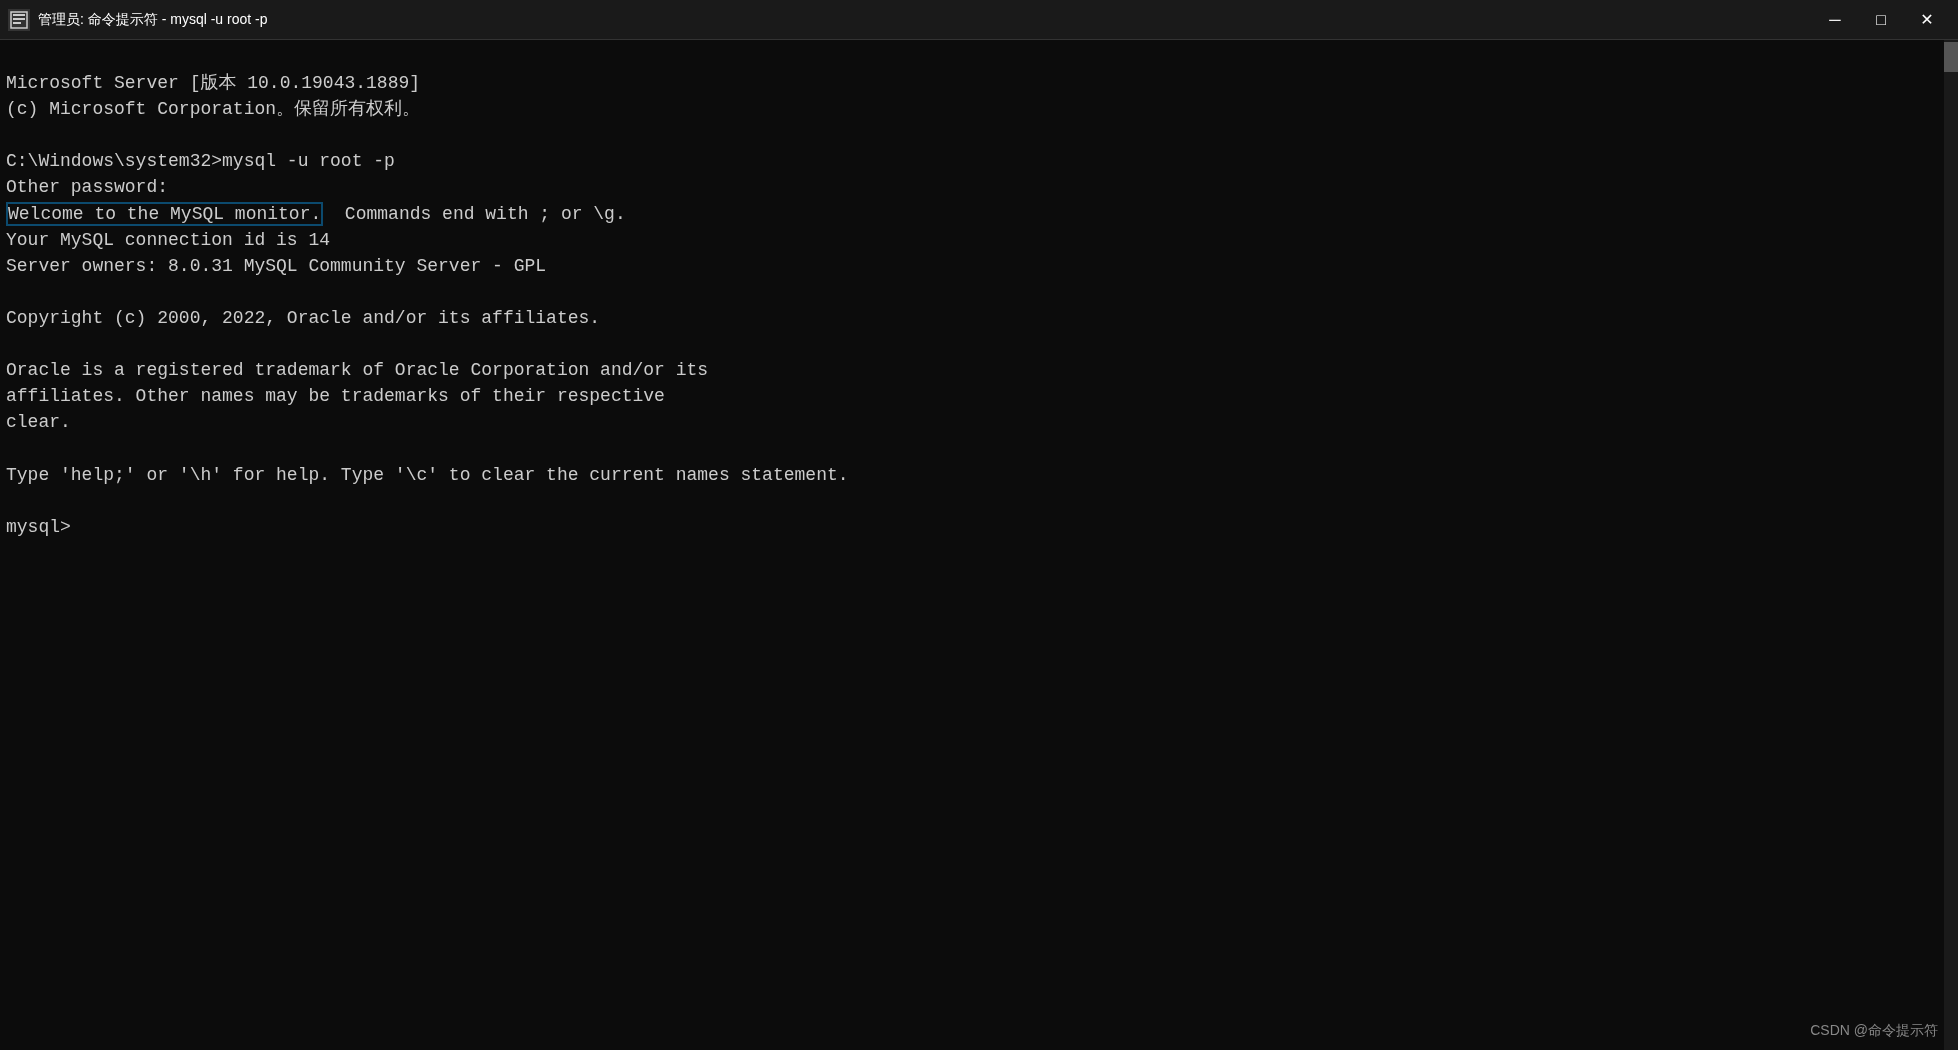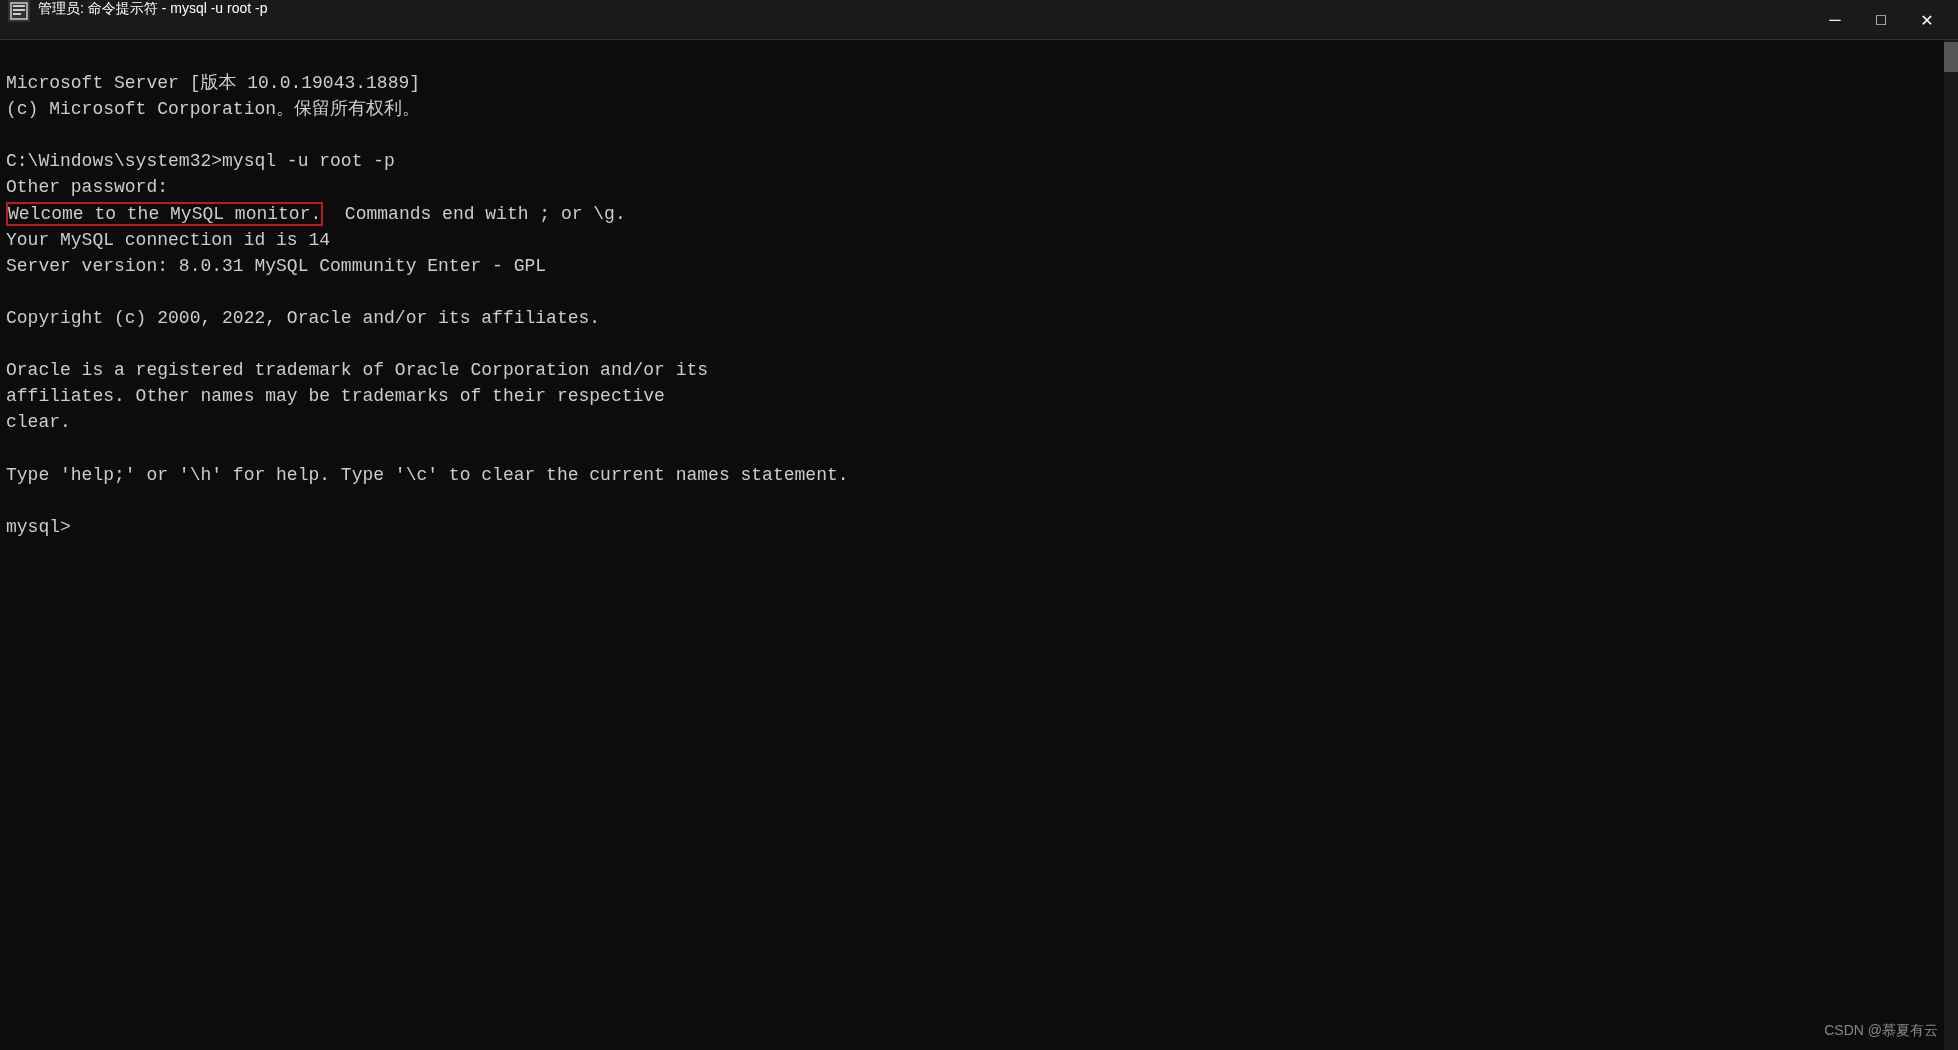--- a/index.html
+++ b/index.html
@@ -21,20 +21,21 @@
       height: 1050px;
       display: flex;
       flex-direction: column;
       background: #0c0c0c;
     }
 
     .title-bar {
       height: 40px;
       background: #1a1a1a;
       display: flex;
+      align-items: center;
       padding: 0 8px;
       flex-shrink: 0;
       border-bottom: 1px solid #333;
     }
 
     .title-bar-icon {
       width: 22px;
       height: 22px;
       margin-right: 8px;
       background: #333;
@@ -83,21 +84,21 @@
     .terminal-text {
       color: #cccccc;
       font-size: 18px;
       font-family: 'Courier New', Courier, monospace;
       line-height: 1.45;
       white-space: pre;
     }
 
     .welcome-highlight {
       display: inline;
-      border: 2px solid #b91c1c;
+      border: 2px solid #0c4a6e;
       color: #cccccc;
       padding: 0;
     }
 
     .scrollbar {
       position: absolute;
       right: 0;
       top: 0;
       width: 14px;
       height: 100%;
@@ -145,32 +146,32 @@
 
   <div class="terminal-body">
     <div class="terminal-text">
 <span>Microsoft Server [版本 10.0.19043.1889]</span>
 <span>(c) Microsoft Corporation。保留所有权利。</span>
 
 <span>C:\Windows\system32&gt;mysql -u root -p</span>
 <span>Other password:</span>
 <span class="welcome-highlight">Welcome to the MySQL monitor.</span><span>  Commands end with ; or \g.</span>
 <span>Your MySQL connection id is 14</span>
-<span>Server version: 8.0.31 MySQL Community Enter - GPL</span>
+<span>Server owners: 8.0.31 MySQL Community Server - GPL</span>
 
 <span>Copyright (c) 2000, 2022, Oracle and/or its affiliates.</span>
 
 <span>Oracle is a registered trademark of Oracle Corporation and/or its</span>
 <span>affiliates. Other names may be trademarks of their respective</span>
 <span>clear.</span>
 
 <span>Type 'help;' or '\h' for help. Type '\c' to clear the current names statement.</span>
 
 <span>mysql&gt;</span>
     </div>
 
     <div class="scrollbar">
       <div class="scrollbar-thumb"></div>
     </div>
 
-    <div class="watermark">CSDN @慕夏有云</div>
+    <div class="watermark">CSDN @命令提示符</div>
   </div>
 </div>
 
 </body></html>

